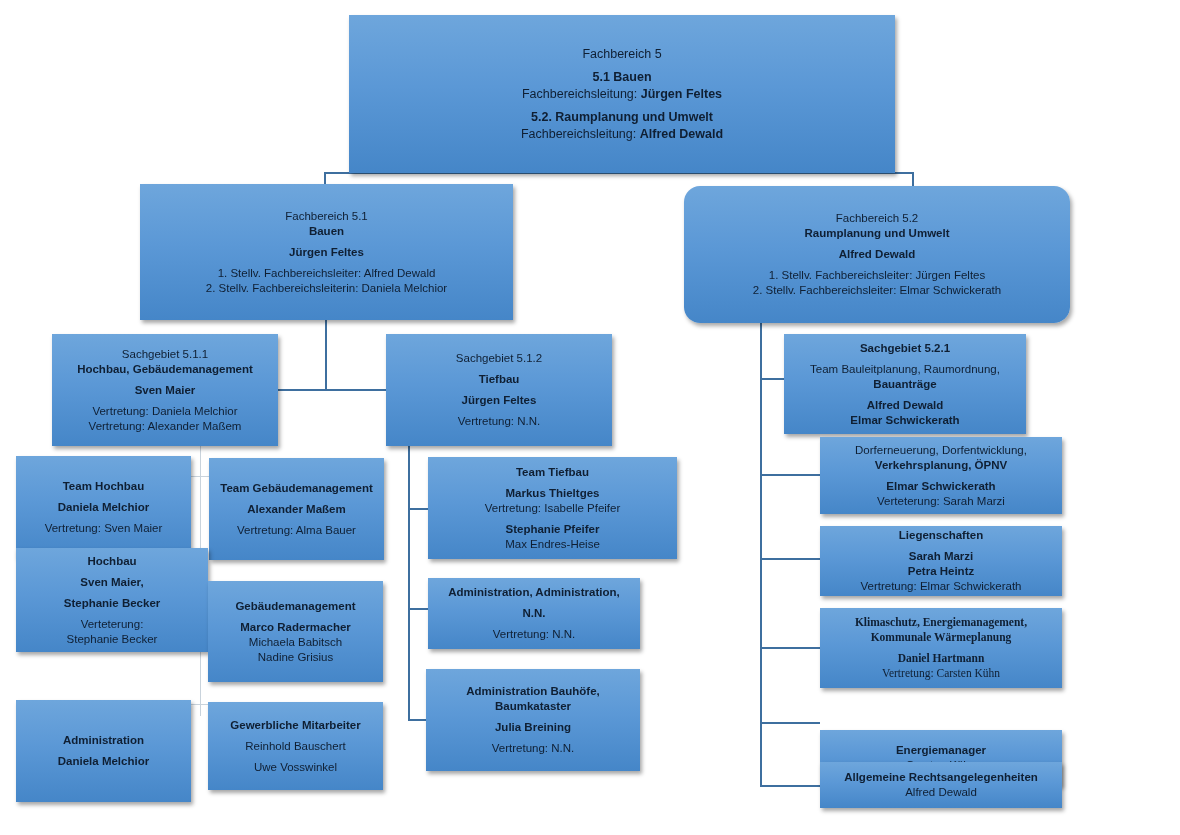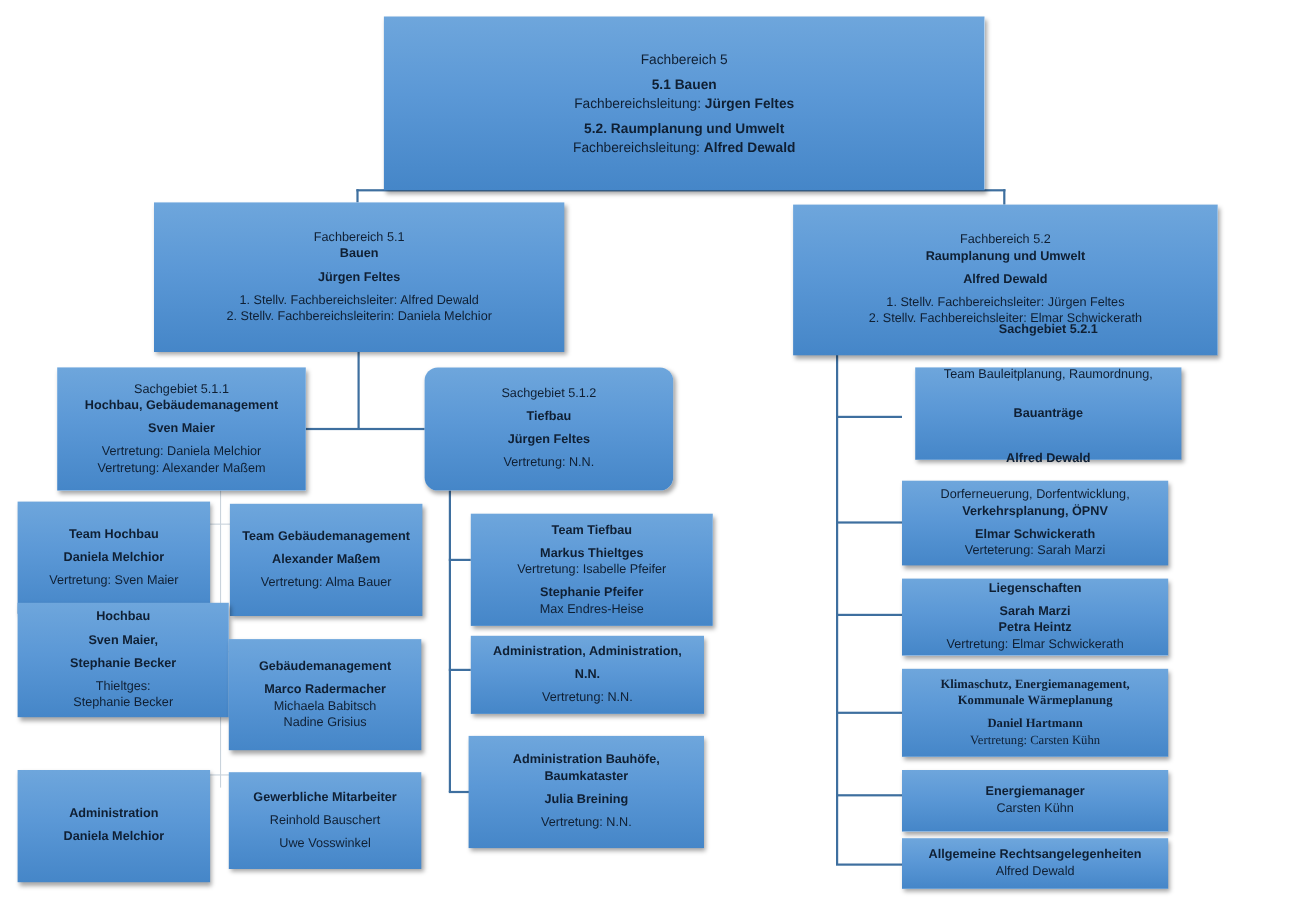--- a/index.html
+++ b/index.html
@@ -57,37 +57,37 @@
 </div>
 
 <div class="box" style="left:140px;top:184px;width:373px;height:136px;">
   <span class="ln">Fachbereich 5.1</span>
   <span class="ln b">Bauen</span>
   <span class="ln b gap">Jürgen Feltes</span>
   <span class="ln gap">1. Stellv. Fachbereichsleiter: Alfred Dewald</span>
   <span class="ln">2. Stellv. Fachbereichsleiterin: Daniela Melchior</span>
 </div>
 
-<div class="box" style="left:721px;top:186px;width:386px;height:137px;">
+<div class="box" style="left:684px;top:186px;width:386px;height:137px;border-radius:16px;">
   <span class="ln">Fachbereich 5.2</span>
   <span class="ln b">Raumplanung und Umwelt</span>
   <span class="ln b gap">Alfred Dewald</span>
   <span class="ln gap">1. Stellv. Fachbereichsleiter: Jürgen Feltes</span>
   <span class="ln">2. Stellv. Fachbereichsleiter:  Elmar Schwickerath</span>
 </div>
 
 <div class="box" style="left:52px;top:334px;width:226px;height:112px;">
   <span class="ln">Sachgebiet 5.1.1</span>
   <span class="ln b">Hochbau, Gebäudemanagement</span>
   <span class="ln b gap">Sven Maier</span>
   <span class="ln gap">Vertretung: Daniela Melchior</span>
   <span class="ln">Vertretung: Alexander Maßem</span>
 </div>
 
-<div class="box" style="left:386px;top:334px;width:226px;height:112px;border-radius:12px;">
+<div class="box" style="left:386px;top:334px;width:226px;height:112px;">
   <span class="ln">Sachgebiet 5.1.2</span>
   <span class="ln b gap">Tiefbau</span>
   <span class="ln b gap">Jürgen Feltes</span>
   <span class="ln gap">Vertretung: N.N.</span>
 </div>
 
 <div class="box" style="left:16px;top:456px;width:175px;height:102px;">
   <span class="ln b">Team Hochbau</span>
   <span class="ln b gap">Daniela Melchior</span>
   <span class="ln gap">Vertretung: Sven Maier</span>
@@ -96,21 +96,21 @@
 <div class="box" style="left:209px;top:458px;width:175px;height:102px;">
   <span class="ln b">Team  Gebäudemanagement</span>
   <span class="ln b gap">Alexander Maßem</span>
   <span class="ln gap">Vertretung: Alma Bauer</span>
 </div>
 
 <div class="box" style="left:16px;top:548px;width:192px;height:104px;">
   <span class="ln b">Hochbau</span>
   <span class="ln b gap">Sven Maier,</span>
   <span class="ln b gap">Stephanie Becker</span>
-  <span class="ln gap">Thieltges:</span>
+  <span class="ln gap">Verteterung:</span>
   <span class="ln">Stephanie Becker</span>
 </div>
 
 <div class="box" style="left:208px;top:581px;width:175px;height:101px;">
   <span class="ln b">Gebäudemanagement</span>
   <span class="ln b gap">Marco Radermacher</span>
   <span class="ln">Michaela Babitsch</span>
   <span class="ln">Nadine Grisius</span>
 </div>
 
@@ -118,42 +118,42 @@
   <span class="ln b">Administration</span>
   <span class="ln b gap">Daniela Melchior</span>
 </div>
 
 <div class="box" style="left:208px;top:702px;width:175px;height:88px;">
   <span class="ln b">Gewerbliche Mitarbeiter</span>
   <span class="ln gap">Reinhold Bauschert</span>
   <span class="ln gap">Uwe Vosswinkel</span>
 </div>
 
-<div class="box" style="left:428px;top:467px;width:220px;height:102px;">
+<div class="box" style="left:428px;top:457px;width:249px;height:102px;">
   <span class="ln b">Team Tiefbau</span>
   <span class="ln b gap">Markus Thieltges</span>
   <span class="ln">Vertretung: Isabelle Pfeifer</span>
   <span class="ln b gap">Stephanie Pfeifer</span>
   <span class="ln">Max Endres-Heise</span>
 </div>
 
 <div class="box" style="left:428px;top:578px;width:212px;height:71px;">
   <span class="ln b">Administration, Administration,</span>
   <span class="ln b gap">N.N.</span>
   <span class="ln gap">Vertretung: N.N.</span>
 </div>
 
 <div class="box" style="left:426px;top:669px;width:214px;height:102px;">
   <span class="ln b">Administration Bauhöfe,</span>
   <span class="ln b">Baumkataster</span>
   <span class="ln b gap">Julia Breining</span>
   <span class="ln gap">Vertretung: N.N.</span>
 </div>
 
-<div class="box" style="left:832px;top:334px;width:242px;height:84px;gap:20px;">
+<div class="box" style="left:784px;top:334px;width:242px;height:100px;">
   <span class="ln b">Sachgebiet 5.2.1</span>
   <span class="ln gap">Team Bauleitplanung, Raumordnung,</span>
   <span class="ln b">Bauanträge</span>
   <span class="ln b gap">Alfred Dewald</span>
   <span class="ln b">Elmar Schwickerath</span>
 </div>
 
 <div class="box" style="left:820px;top:437px;width:242px;height:77px;">
   <span class="ln">Dorferneuerung, Dorfentwicklung,</span>
   <span class="ln b">Verkehrsplanung, ÖPNV</span>
@@ -168,21 +168,21 @@
   <span class="ln">Vertretung: Elmar Schwickerath</span>
 </div>
 
 <div class="box" style="left:820px;top:608px;width:242px;height:80px;font-family:Liberation Serif, serif;">
   <span class="ln b">Klimaschutz, Energiemanagement,</span>
   <span class="ln b">Kommunale Wärmeplanung</span>
   <span class="ln b gap">Daniel Hartmann</span>
   <span class="ln">Vertretung: Carsten Kühn</span>
 </div>
 
-<div class="box" style="left:820px;top:700px;width:242px;height:56px;">
+<div class="box" style="left:820px;top:730px;width:242px;height:56px;">
   <span class="ln b">Energiemanager</span>
   <span class="ln">Carsten Kühn</span>
 </div>
 
 <div class="box" style="left:820px;top:762px;width:242px;height:46px;">
   <span class="ln b">Allgemeine Rechtsangelegenheiten</span>
   <span class="ln">Alfred Dewald</span>
 </div>
 
 </body></html>

